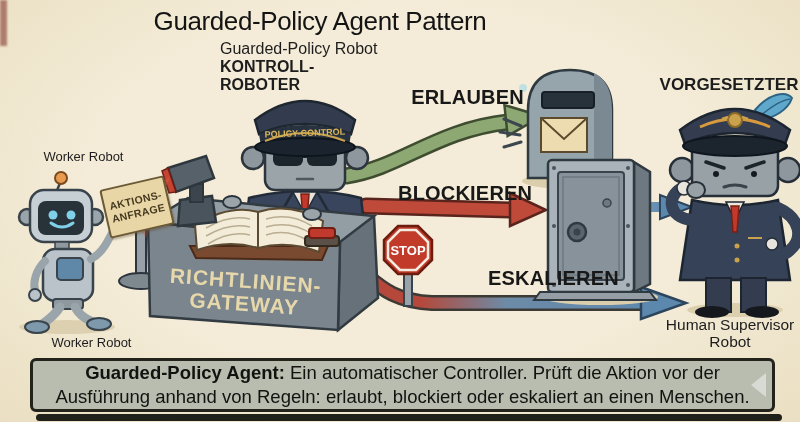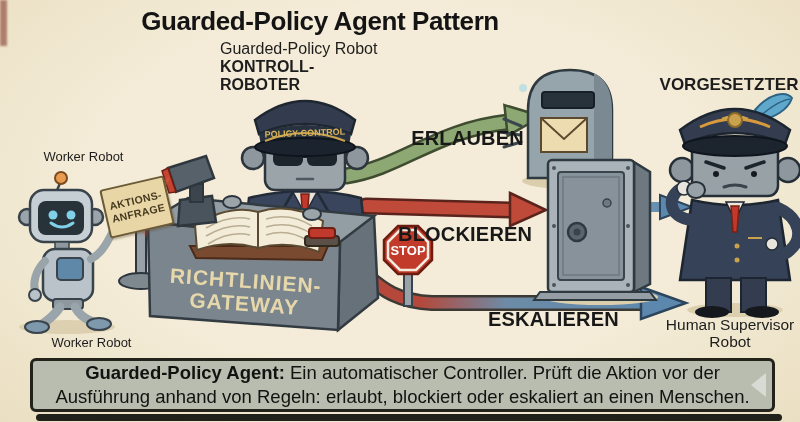--- a/index.html
+++ b/index.html
@@ -6,23 +6,23 @@
   #stage{
     position:relative;width:800px;height:422px;overflow:hidden;
     background:radial-gradient(ellipse at 50% 45%, #f4ecd8 55%, #eadfc2 100%);
     font-family:"Liberation Sans", sans-serif;
   }
   #stage svg{position:absolute;top:0;left:0;}
   .abs{position:absolute;}
   .lbl{position:absolute;text-align:center;color:#1d1d1d;line-height:1.12;}
   .lbl.small{font-size:13px;}
   .lbl.bold{font-weight:bold;}
-  .branch-label{position:absolute;text-align:center;font-weight:bold;font-size:20px;color:#181818;letter-spacing:0.2px;margin-top:41px;}
+  .branch-label{position:absolute;text-align:center;font-weight:bold;font-size:20px;color:#181818;letter-spacing:0.2px;}
   #title{position:absolute;top:6px;left:0;width:640px;text-align:center;
-    font-size:26px;font-weight:bold;color:#141414;letter-spacing:-0.4px;}
+    font-size:26px;font-weight:normal;color:#141414;letter-spacing:-0.4px;}
   #policy-robot-label{position:absolute;top:40px;left:220px;width:160px;text-align:left;font-size:16px;color:#1d1d1d;}
   #policy-robot-label .l2{font-weight:bold;font-size:16px;}
   #request-sign{
     position:absolute;left:104px;top:182px;width:62px;height:46px;
     background:#e9d6a6;border:2px solid #6b5a36;border-radius:3px;
     transform:rotate(-13deg);display:flex;flex-direction:column;align-items:center;justify-content:center;
     font-size:10.5px;font-weight:bold;color:#44391f;letter-spacing:0.3px;line-height:1.25;
     box-shadow:1px 2px 2px rgba(90,70,40,0.35);z-index:5;
   }
   #caption-box{

